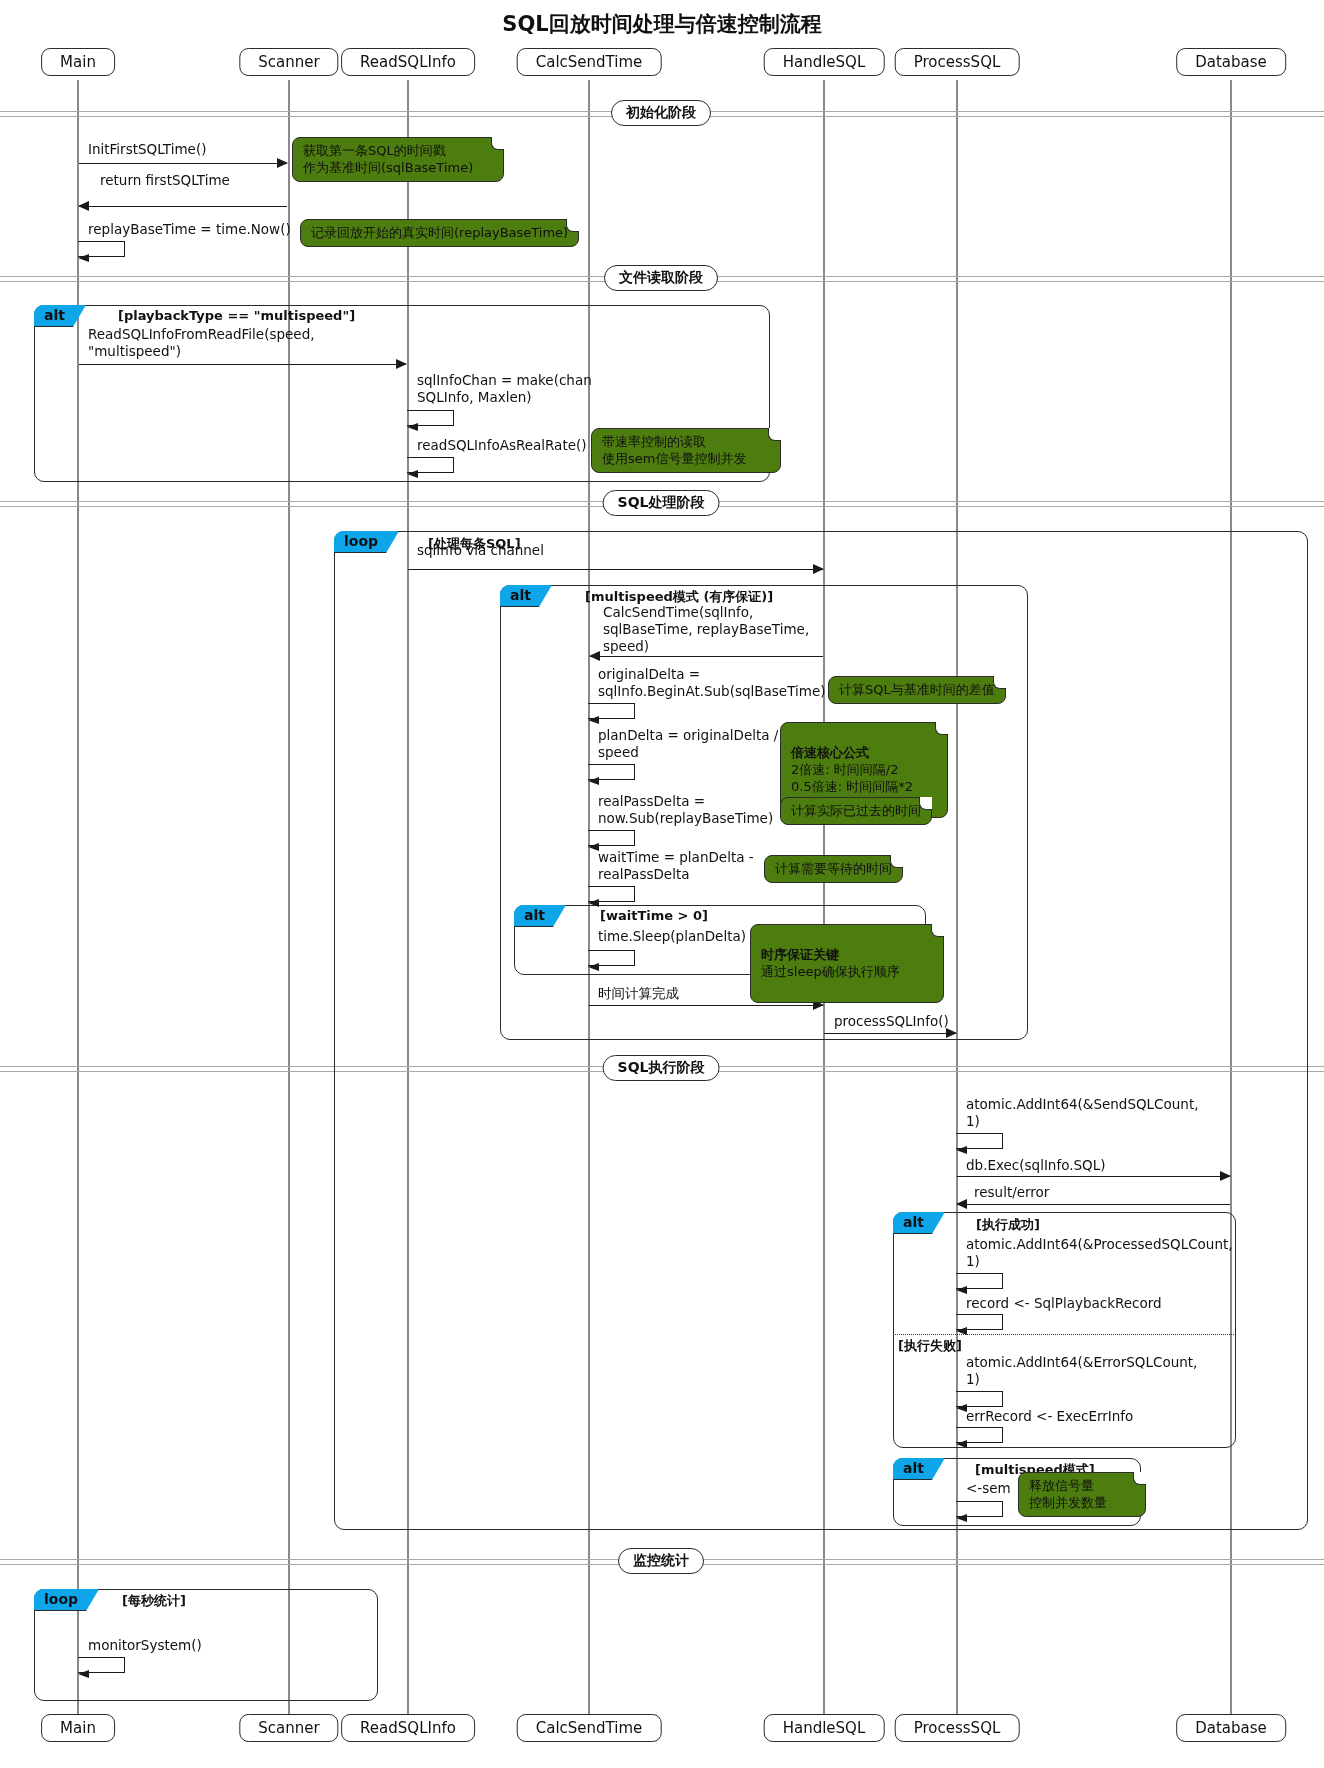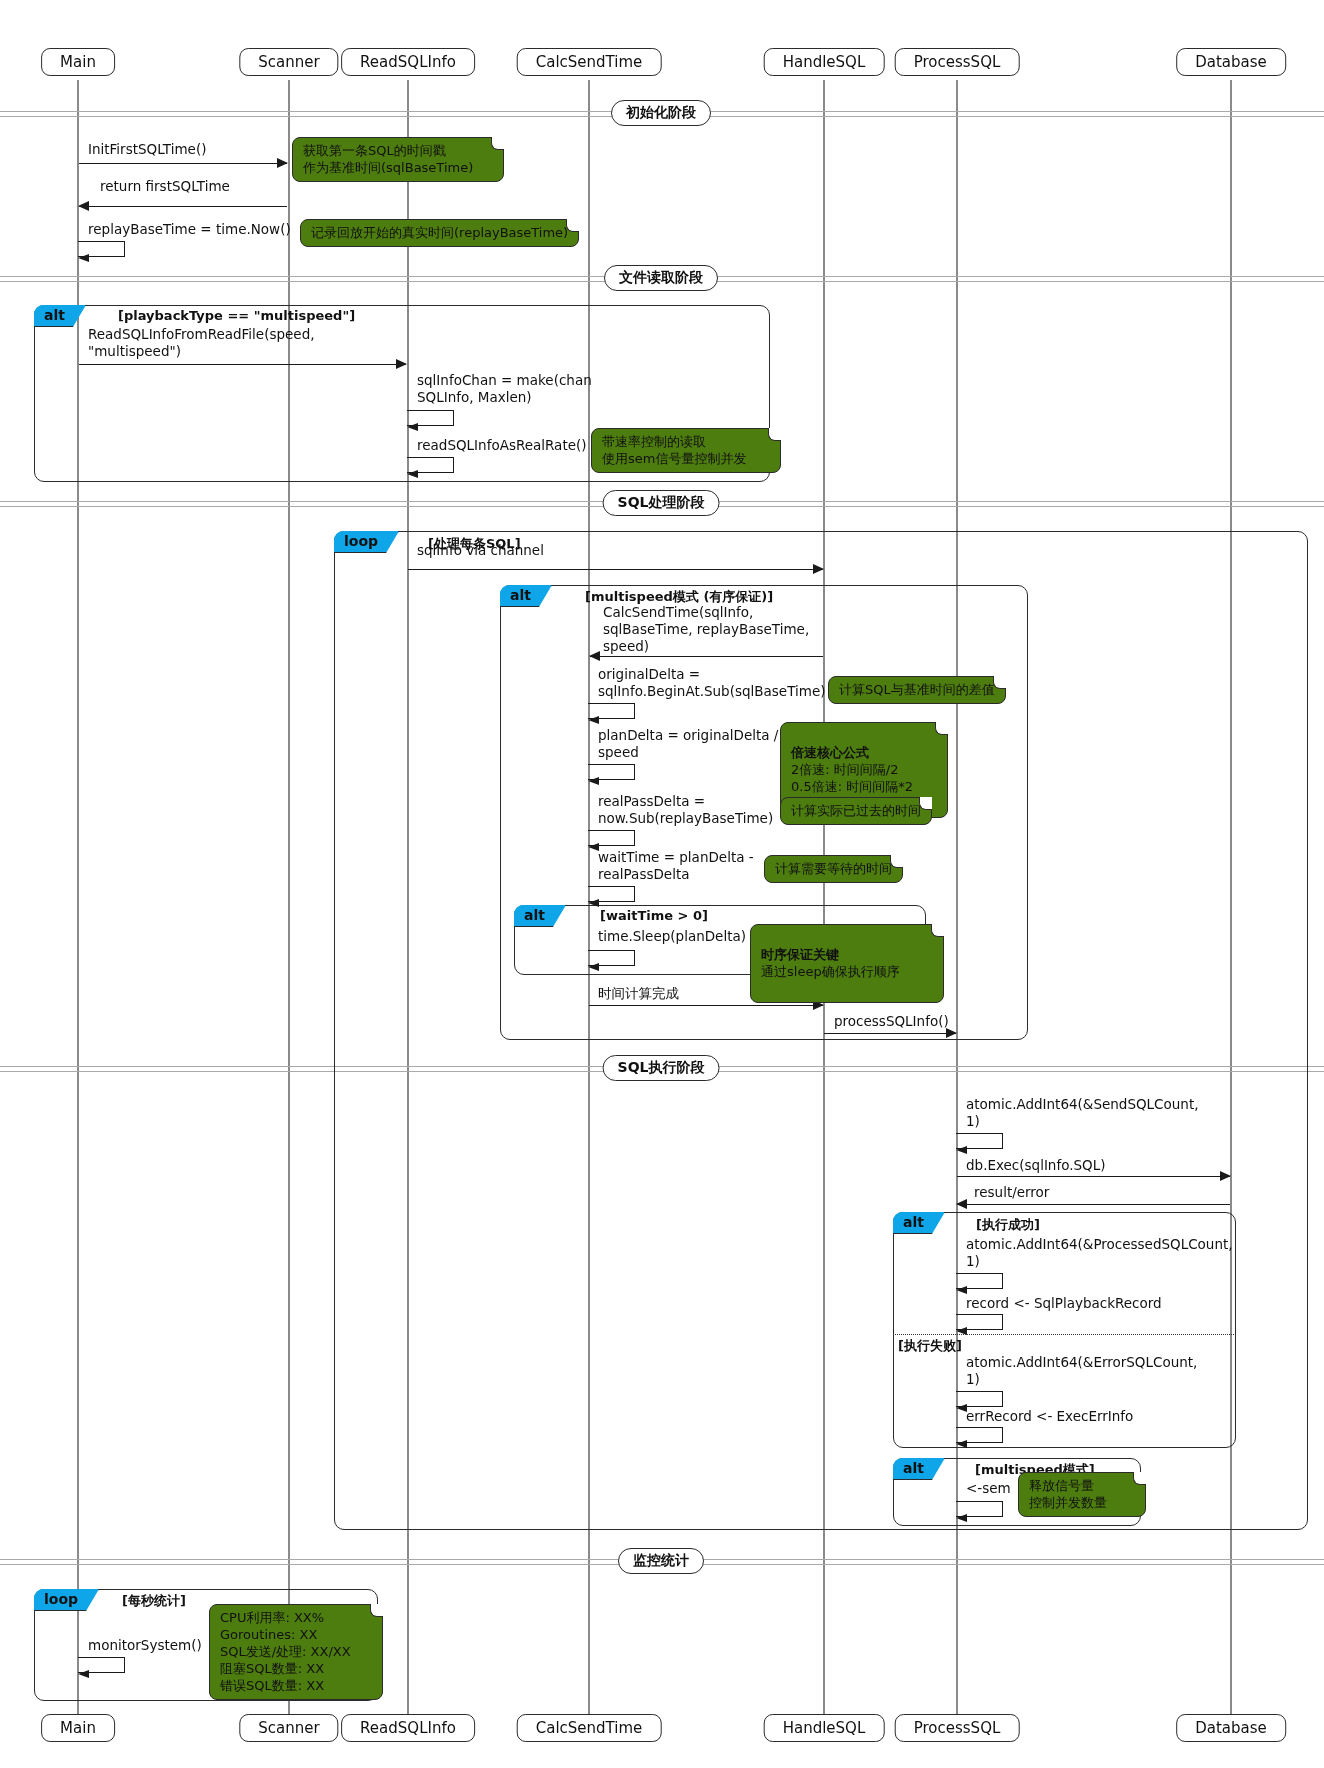--- a/index.html
+++ b/index.html
@@ -41,20 +41,21 @@
          border-radius:0 0 0 7px;}
   .note-title{display:block;font-weight:bold;white-space:pre-line;}
   .note-body{display:block;white-space:pre-line;}
   .alt-else{position:absolute;border-top:1.8px dotted #333;z-index:4;}
 </style>
 </head>
 <body>
 
 <div id="stage">
 
+  <div class="title">SQL回放时间处理与倍速控制流程</div>
 
   <div class="lifeline" style="left:77px"></div>
   <div class="lifeline" style="left:288px"></div>
   <div class="lifeline" style="left:407px"></div>
   <div class="lifeline" style="left:588px"></div>
   <div class="lifeline" style="left:823px"></div>
   <div class="lifeline" style="left:956px"></div>
   <div class="lifeline" style="left:1230px"></div>
 
   <div class="participant" style="left:78px;top:48px">Main</div>
@@ -74,21 +75,21 @@
   <div class="divider" style="top:1066px"></div>
   <div class="divider-label" style="left:661px;top:1068px">SQL执行阶段</div>
   <div class="divider" style="top:1559px"></div>
   <div class="divider-label" style="left:661px;top:1561px">监控统计</div>
 
   <div class="msg" style="left:88px;top:141px">InitFirstSQLTime()</div>
   <div class="arrow right" style="left:79px;top:163px;width:208px"></div>
   <div class="note" style="left:292px;top:137px;width:190px">获取第一条SQL的时间戳
 作为基准时间(sqlBaseTime)</div>
 
-  <div class="msg" style="left:100px;top:178px">return firstSQLTime</div>
+  <div class="msg" style="left:100px;top:172px">return firstSQLTime</div>
   <div class="arrow left" style="left:79px;top:206px;width:208px"></div>
 
   <div class="msg" style="left:88px;top:221px">replayBaseTime = time.Now()</div>
   <div class="self-arrow" style="left:78px;top:241px"></div>
   <div class="note nowrap" style="left:300px;top:219px">记录回放开始的真实时间(replayBaseTime)</div>
 
   <div class="frame" style="left:34px;top:305px;width:734px;height:175px">
     <div class="frame-tab">alt</div>
   </div>
   <div class="guard" style="left:118px;top:308px">[playbackType == "multispeed"]</div>
@@ -206,25 +207,20 @@
   <div class="note" style="left:1018px;top:1472px;width:106px">释放信号量
 控制并发数量</div>
 
   <div class="frame" style="left:34px;top:1589px;width:342px;height:110px">
     <div class="frame-tab">loop</div>
   </div>
   <div class="guard" style="left:122px;top:1592px">[每秒统计]</div>
 
   <div class="msg" style="left:88px;top:1637px">monitorSystem()</div>
   <div class="self-arrow" style="left:78px;top:1657px"></div>
-  <div class="note" style="left:209px;top:1604px;width:152px">CPU利用率: XX%
-Goroutines: XX
-SQL发送/处理: XX/XX
-阻塞SQL数量: XX
-错误SQL数量: XX</div>
 
   <div class="participant" style="left:78px;top:1714px">Main</div>
   <div class="participant" style="left:289px;top:1714px">Scanner</div>
   <div class="participant" style="left:408px;top:1714px">ReadSQLInfo</div>
   <div class="participant" style="left:589px;top:1714px">CalcSendTime</div>
   <div class="participant" style="left:824px;top:1714px">HandleSQL</div>
   <div class="participant" style="left:957px;top:1714px">ProcessSQL</div>
   <div class="participant" style="left:1231px;top:1714px">Database</div>
 
 </div>

